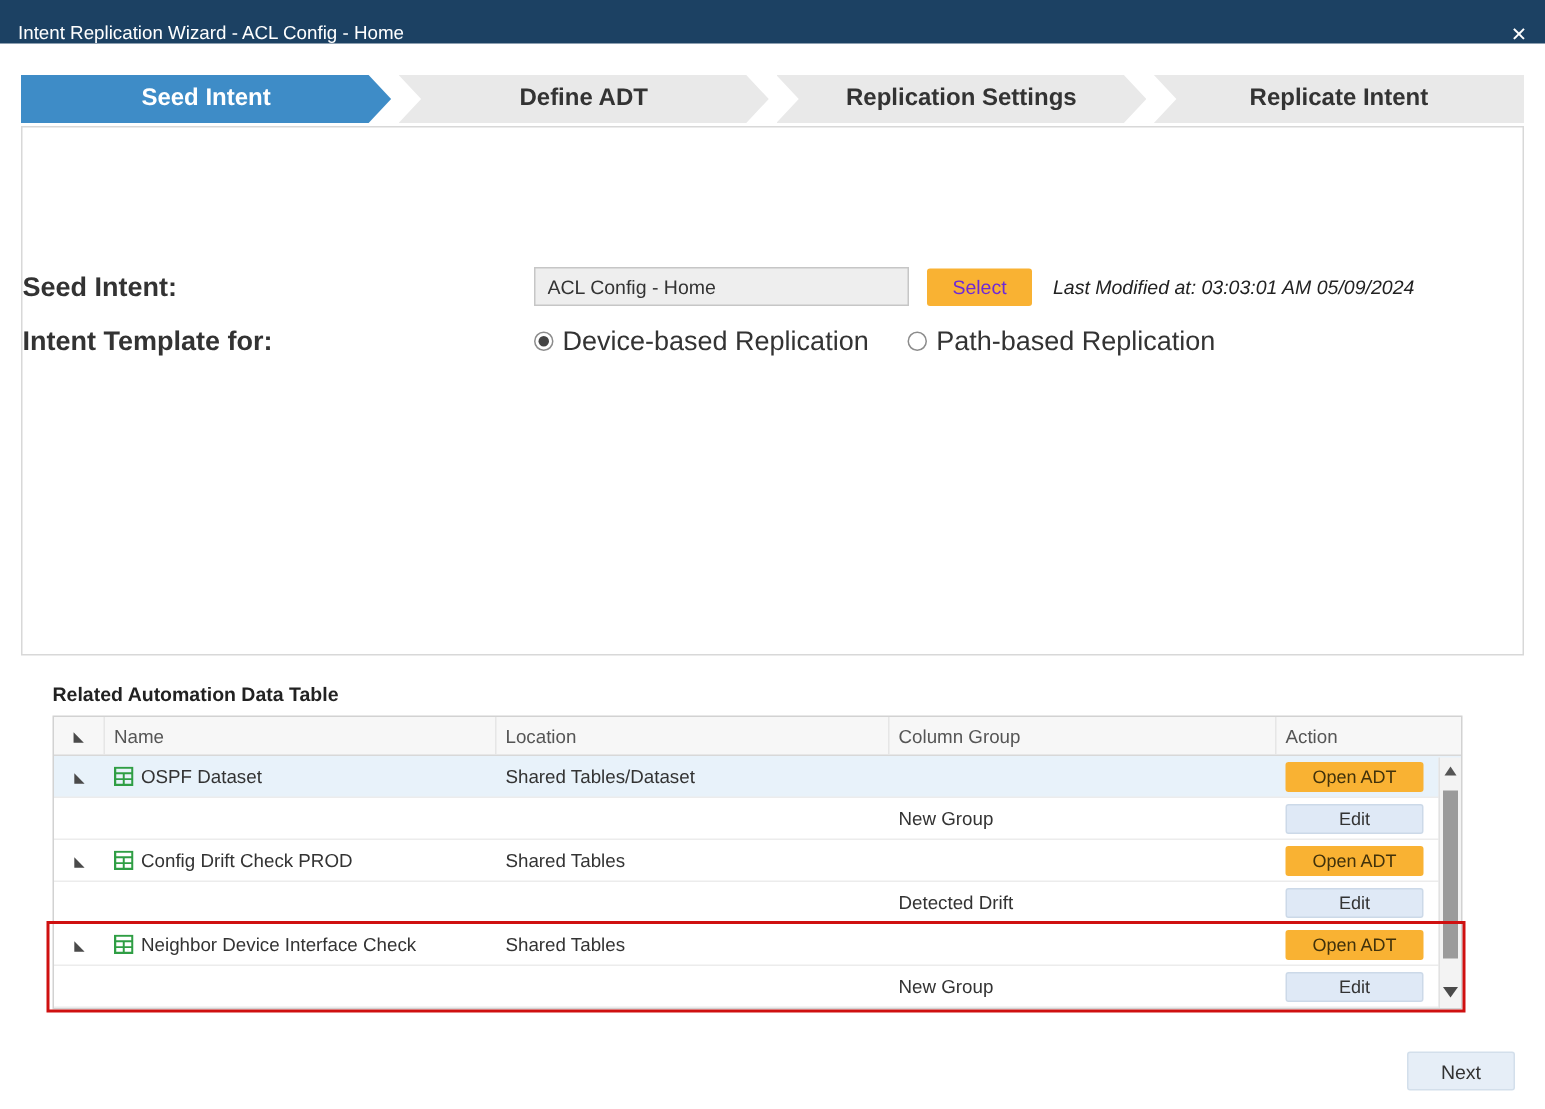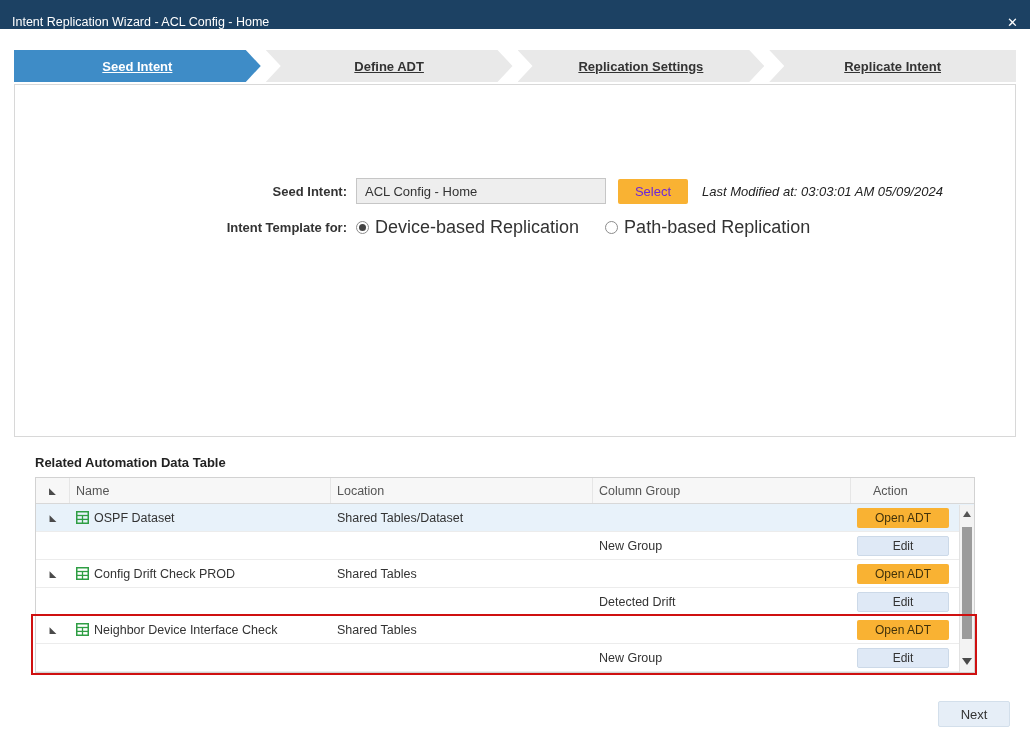--- a/index.html
+++ b/index.html
@@ -10,49 +10,49 @@
   
   .titlebar { height:29px; background:var(--titlebar-bg,#1c4163); color:#fff;
               display:flex; align-items:flex-end; justify-content:space-between;
               padding:0 12px; font-size:12.5px; }
   .titlebar .close { cursor:pointer; font-size:13px; line-height:1; }
 
   
   .steps { display:flex; gap:5px; margin:21px 14px 0; height:32px; }
   .step { flex:1; display:flex; align-items:center; justify-content:center;
           background:var(--step-inactive-bg,#e9e9e9); font-weight:600;
-          font-size:13px; color:#333; cursor:pointer;text-decoration:underline; }
+          font-size:16px; color:#333; cursor:pointer; }
   .step.first { clip-path:polygon(0 0, calc(100% - 15px) 0, 100% 50%, calc(100% - 15px) 100%, 0 100%); }
   .step.mid   { clip-path:polygon(0 0, calc(100% - 15px) 0, 100% 50%, calc(100% - 15px) 100%, 0 100%, 15px 50%); }
   .step.last  { clip-path:polygon(0 0, 100% 0, 100% 100%, 0 100%, 15px 50%); }
   .step.active { background:var(--step-active-bg,#3e8cc7); color:#fff; }
 
   
   .panel { margin:2px 14px 0; border:1px solid #d8d8d8; height:353px; padding-top:93px; background:#fff; }
   .frow { display:flex; align-items:center; margin-bottom:13px; }
-  .flabel { width:332px; text-align:right; font-weight:700; margin-right:9px; font-size:13px; }
+  .flabel { width:332px; text-align:left; font-weight:700; margin-right:9px; font-size:18px; }
   .seed-input { width:250px; height:26px; background:#eeeeee; border:1px solid #c6c6c6;
                 padding:0 8px; font:13px "Liberation Sans",sans-serif; color:#333; }
   .btn-select { margin-left:12px; width:70px; height:25px; background:var(--accent-yellow,#f9b233);
                 border:none; border-radius:2px; font:13px "Liberation Sans",sans-serif;
                 color:#6d28d9; cursor:pointer; }
   .lastmod { margin-left:14px; font-style:italic; color:#222; font-size:13px; }
   .radio-group { display:flex; align-items:center; gap:26px; }
   .radio-opt { display:flex; align-items:center; gap:6px; cursor:pointer; font-size:18px; }
   .radio { width:13px; height:13px; border:1px solid #8c8c8c; border-radius:50%;
            background:#fff; position:relative; flex:0 0 13px; }
   .radio.checked::after { content:""; position:absolute; inset:2px; background:#444; border-radius:50%; }
 
   
   .section-title { margin:18px 0 7px 35px; font-weight:700; color:#222; font-size:13px; }
   .table-wrap { position:relative; margin:0 55px 0 35px; border:1px solid #d2d2d2; background:#fff; }
   .thead, .trow { display:grid; grid-template-columns:34px 261px 262px 258px 1fr; align-items:center; }
   .thead { height:26px; background:#f7f7f7; border-bottom:1px solid #d8d8d8; color:#555; font-size:12.5px; }
   .thead .hc { padding:0 6px; height:100%; display:flex; align-items:center; border-right:1px solid #e6e6e6; }
-  .thead .hc:last-child { border-right:none;margin-left:16px; }
+  .thead .hc:last-child { border-right:none; }
   .thead .hc.exp { justify-content:center; padding:0; }
   .trow { height:28px; border-bottom:1px solid #ececec; background:#fff; font-size:12.5px; }
   .trow:last-child { border-bottom:none; }
   .trow.selected { background:var(--row-selected-bg,#e8f2fa); }
   .c { padding:0 6px; overflow:hidden; white-space:nowrap; }
   .expander { display:flex; justify-content:center; align-items:center; color:#4a4a4a;
               font-size:9px; padding:0; cursor:pointer; }
   .name-cell { display:flex; align-items:center; gap:5px; }
   .btn-row { width:92px; height:20px; font:12px "Liberation Sans",sans-serif;
              border-radius:2px; cursor:pointer; }

